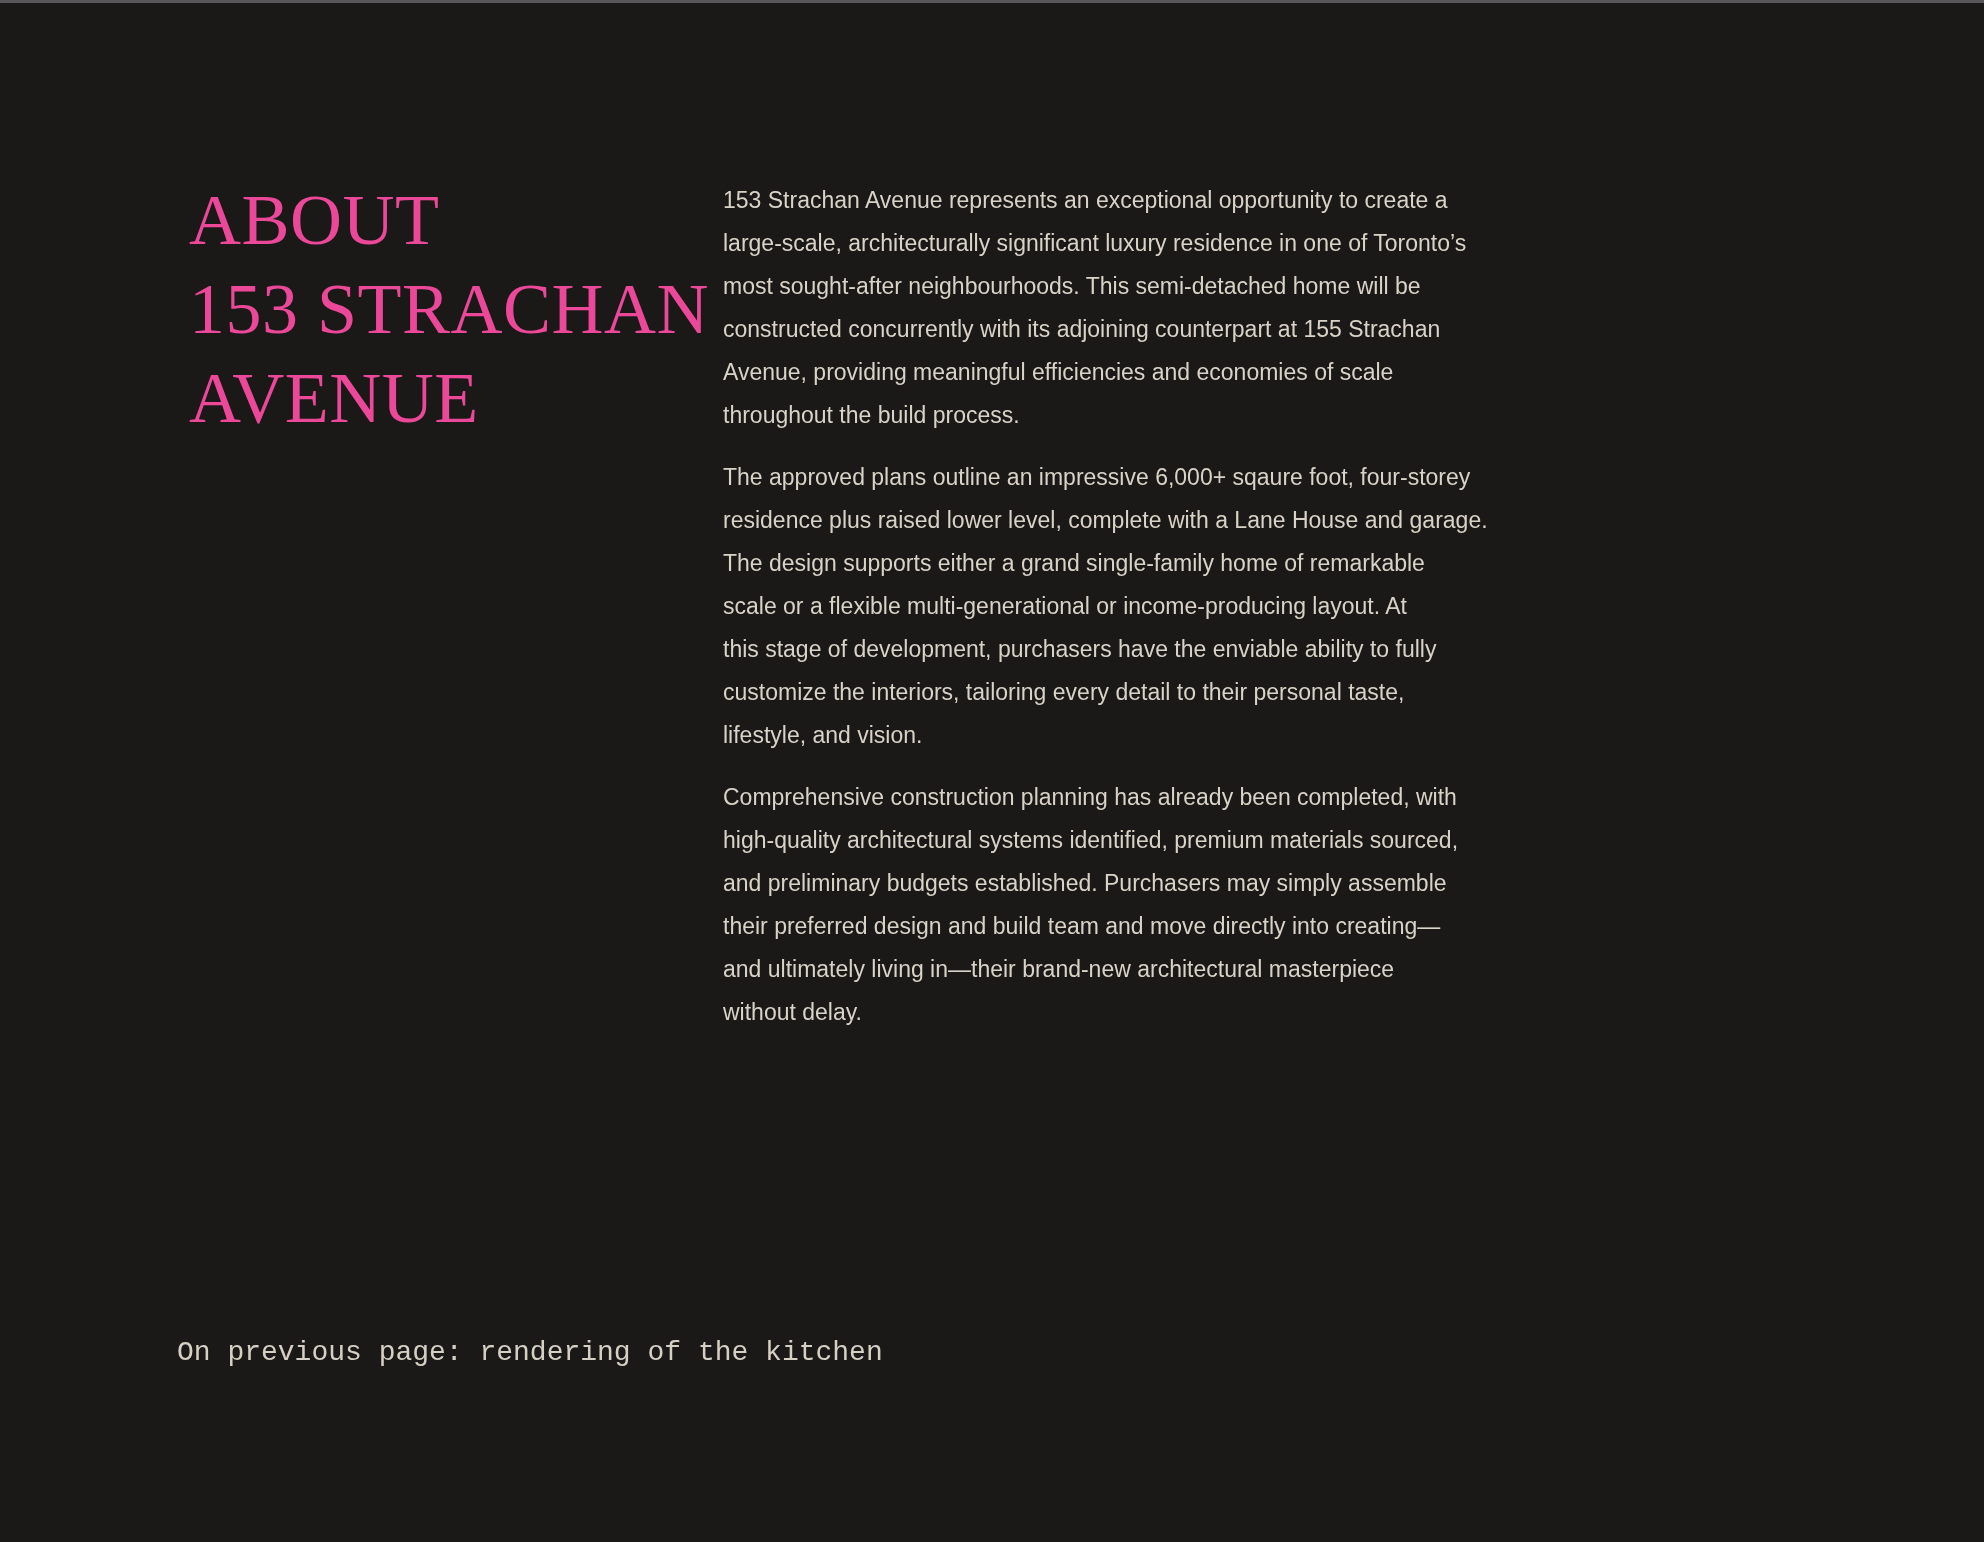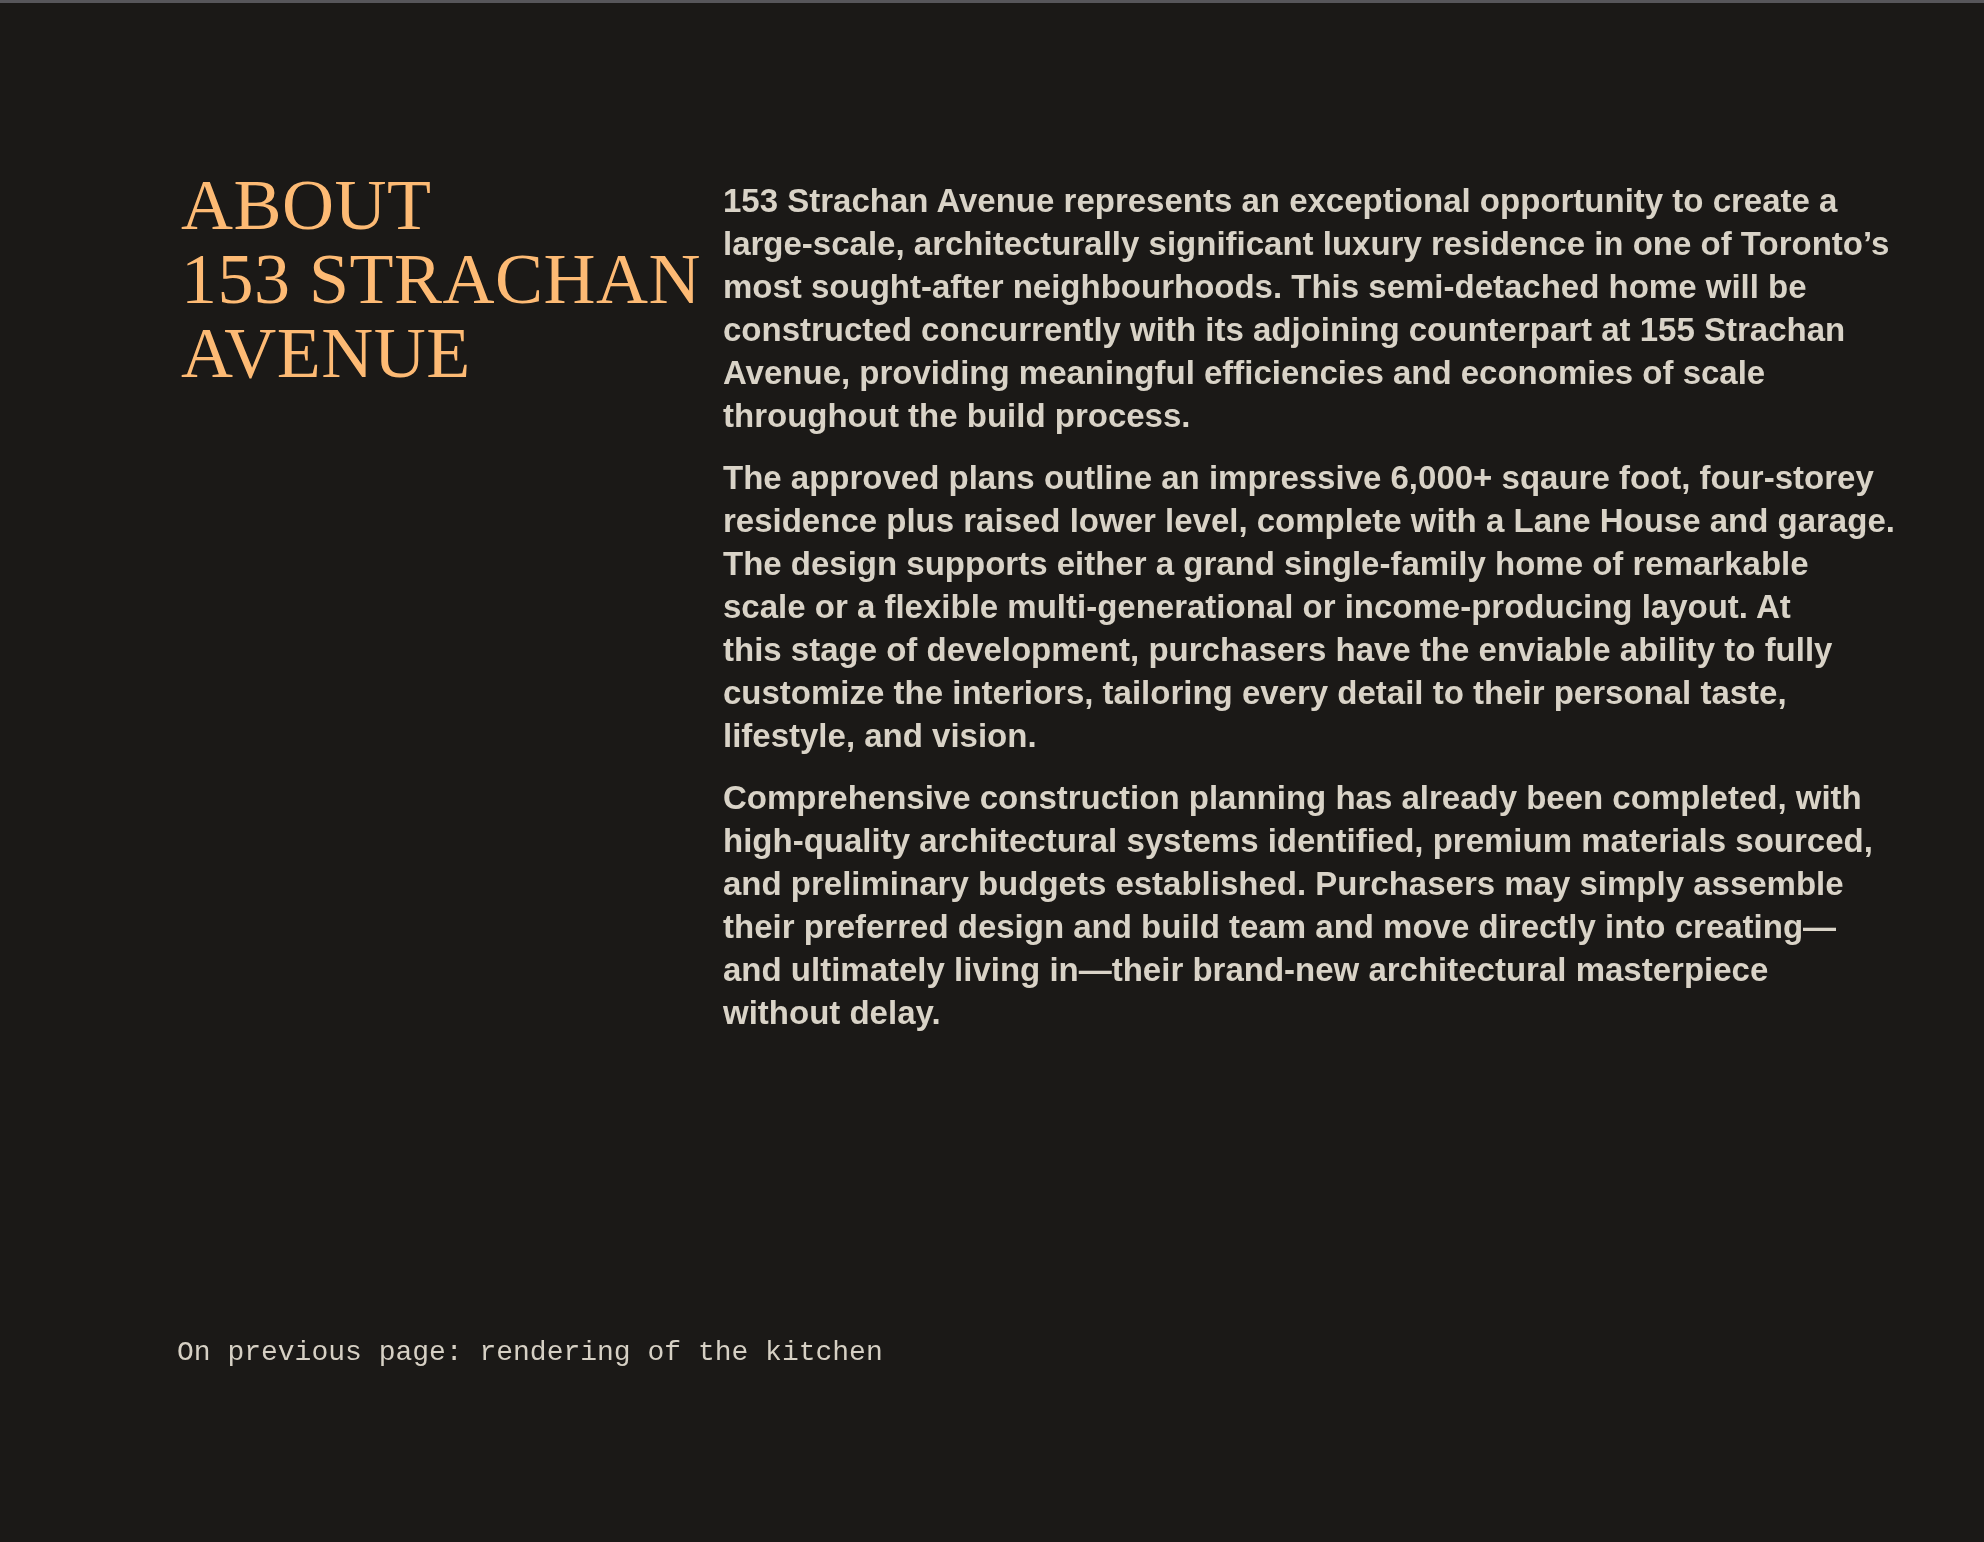--- a/index.html
+++ b/index.html
@@ -18,40 +18,40 @@
     position: absolute;
     left: 0; top: 0;
     width: 1984px;
     height: 3px;
     background: #57565A;
   }
   .heading {
     position: absolute;
     left: 177px;
     top: 164px;
-    margin: 4px;
+    margin: 12px;
     font-family: "Liberation Serif", serif;
     font-weight: 400;
     font-size: 72px;
-    line-height: 74px;
+    line-height: 89px;
     letter-spacing: 0.5px;
-    color: #fdba74;
+    color: #ec4899;
     white-space: pre-line;
   }
   .body-column {
     position: absolute;
     left: 723px;
     top: 179px;
     width: 1180px;
   }
   .body-column p {
     margin: 0 0 19px 0;
     font-family: "Liberation Sans", sans-serif;
-    font-weight: 700;
-    font-size: 33px;
+    font-weight: 400;
+    font-size: 23px;
     line-height: 43px;
     color: #D9D3C7;
     white-space: pre-line;
   }
   .caption {
     position: absolute;
     left: 177px;
     top: 1336px;
     margin: 0;
     font-family: Liberation Mono, monospace;

